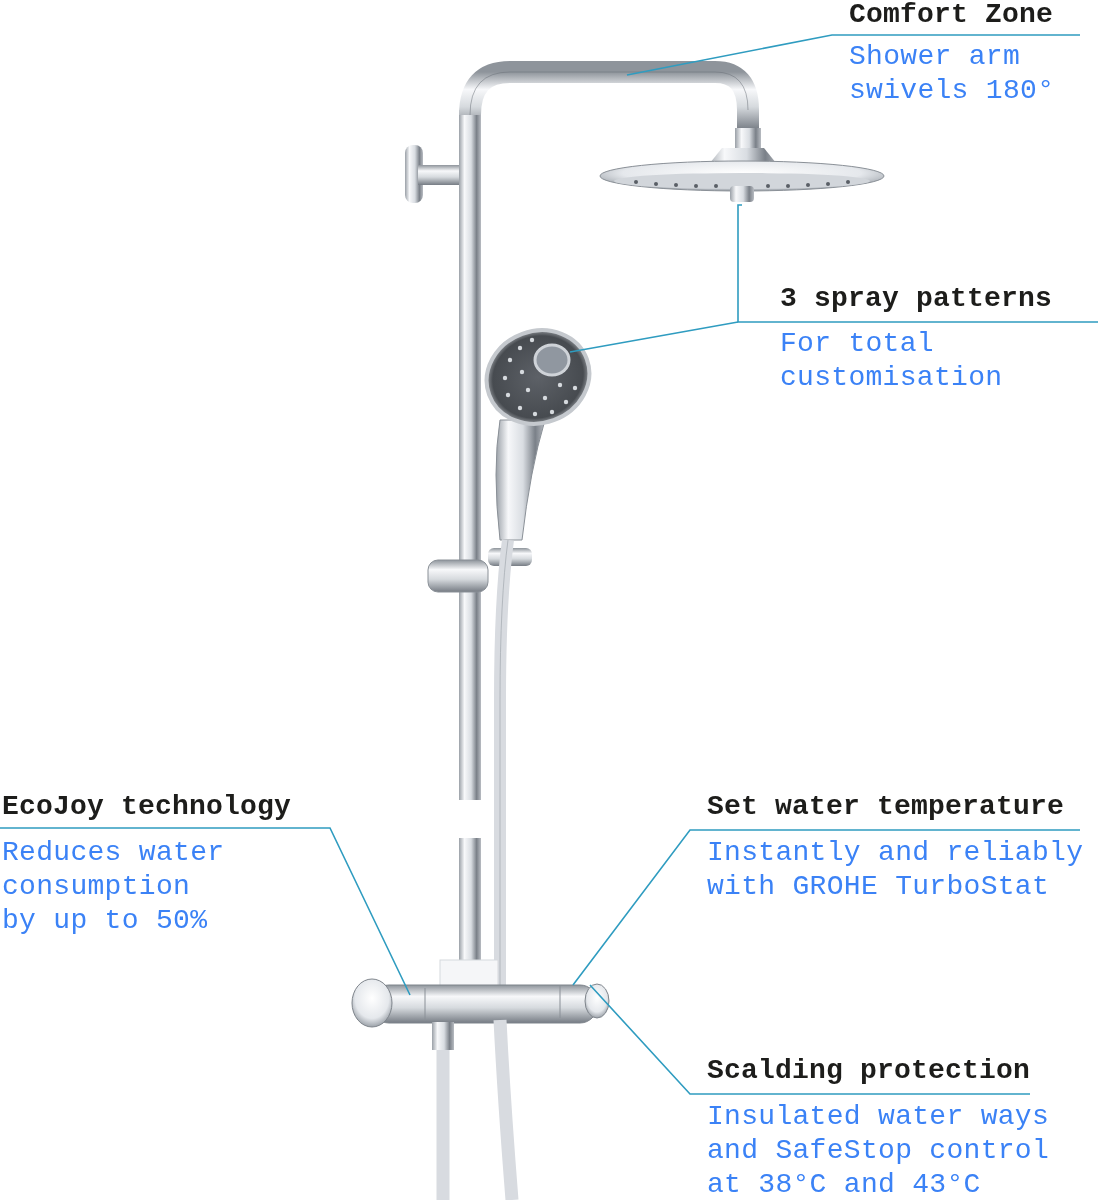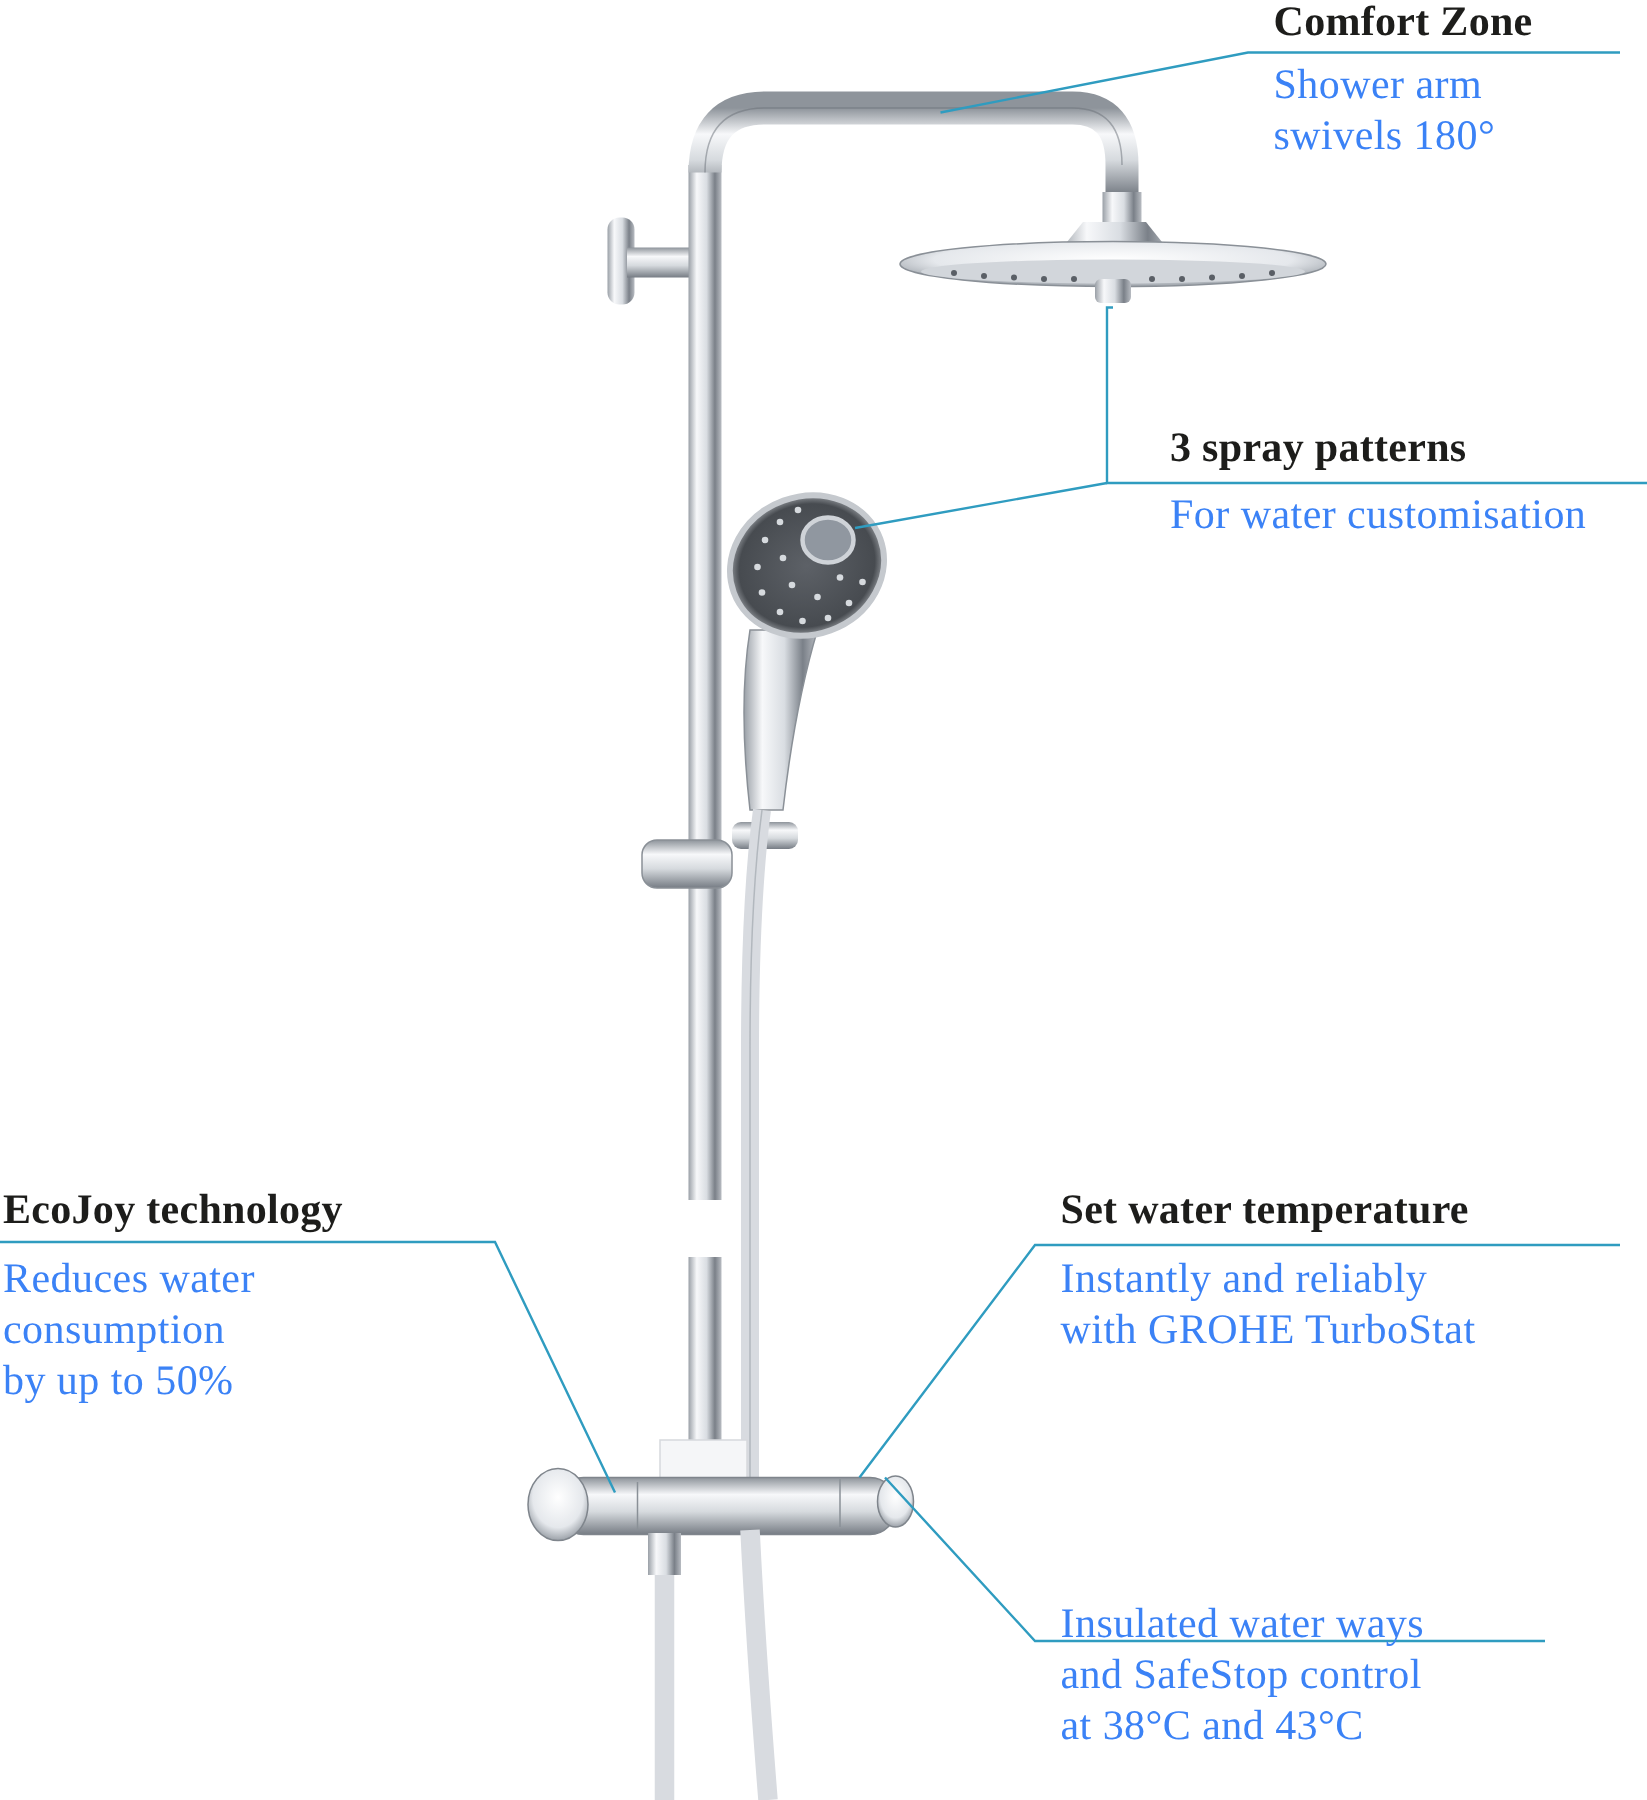--- a/index.html
+++ b/index.html
@@ -1,16 +1,16 @@
 <!DOCTYPE html>
 <html><head>
   <meta charset="utf-8">
   <style>
     html, body { margin: 0; padding: 0; background: #ffffff; }
-    .canvas { position: relative; width: 1098px; height: 1200px; overflow: hidden; background: #ffffff; font-family: Liberation Serif, serif; color: #1d1d1b; }
+    .canvas { position: relative; width: 1098px; height: 1200px; overflow: hidden; background: #ffffff; font-family: Liberation Mono, monospace; color: #1d1d1b; }
     svg.art { position: absolute; left: 0; top: 0; }
     .label { position: absolute; }
     .title { font-weight: bold; font-size: 28px; line-height: 34px; white-space: nowrap; letter-spacing: 0.2px; }
     .desc { font-size: 28px; line-height: 34px; white-space: pre-line; letter-spacing: 0.3px; color: #3b82f6; }
   </style>
 </head>
 <body>
 
 <div class="canvas">
 
@@ -131,35 +131,36 @@
   </svg>
 
   <div class="label" style="left:849px; top:-2px;">
     <div class="title">Comfort Zone</div>
     <div class="desc" style="margin-top:8px;">Shower arm
 swivels 180°</div>
   </div>
 
   <div class="label" style="left:752px; top:282px;margin-left:28px;">
     <div class="title">3 spray patterns</div>
-    <div class="desc" style="margin-top:11px;">For water customisation</div>
+    <div class="desc" style="margin-top:11px;">For total customisation</div>
   </div>
 
   <div class="label" style="left:2px; top:790px;">
     <div class="title">EcoJoy technology</div>
     <div class="desc" style="margin-top:12px;">Reduces water
 consumption
 by up to 50%</div>
   </div>
 
   <div class="label" style="left:707px; top:790px;">
     <div class="title">Set water temperature</div>
     <div class="desc" style="margin-top:12px;">Instantly and reliably
 with GROHE TurboStat</div>
   </div>
 
   <div class="label" style="left:707px; top:1054px;">
+    <div class="title">Scalding protection</div>
     <div class="desc" style="margin-top:12px;">Insulated water ways
 and SafeStop control
 at 38°C and 43°C</div>
   </div>
 
 </div>
 
 </body></html>

